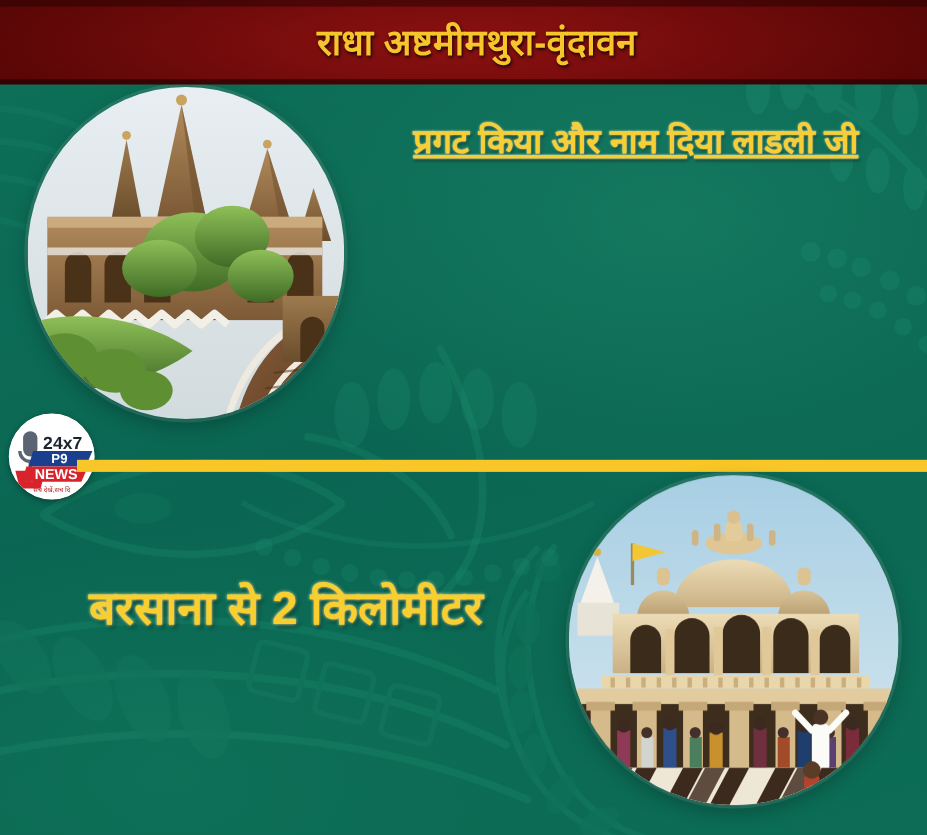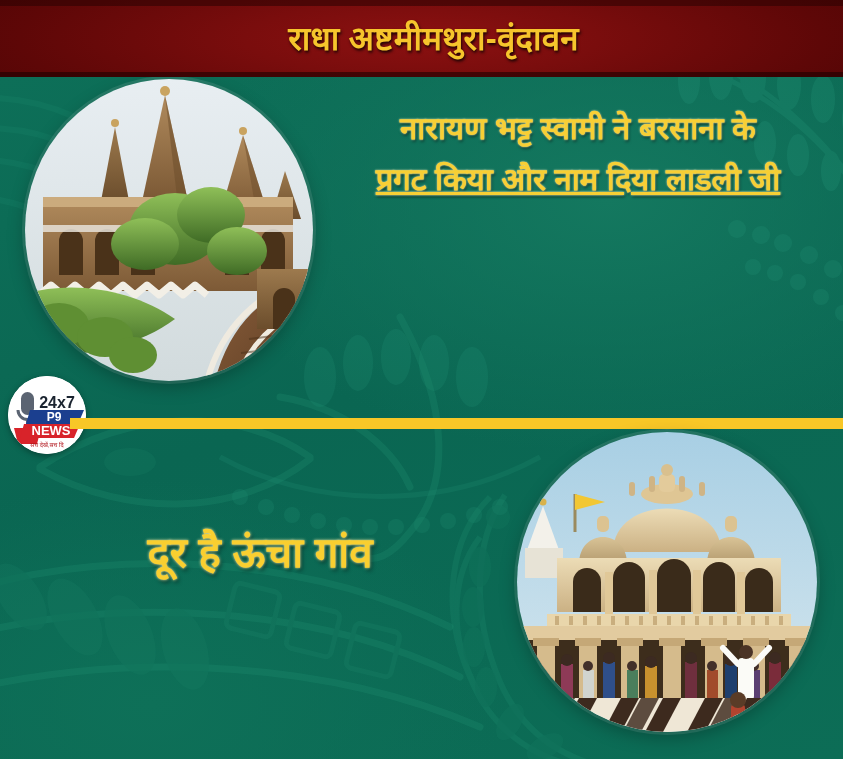--- a/index.html
+++ b/index.html
@@ -329,21 +329,20 @@
             <path d="M224 260 L 272 254"></path>
           <path d="M234 246 L 276 240"></path>
         </g>
 
         <rect x="232" y="190" width="56" height="60" fill="url(#stoneG2)"></rect>
         <path d="M248 250 v-30 a11 11 0 0 1 22 0 v30 z" fill="#4a3219"></path>
       </svg>
     </div>
 
     <div class="top-copy">
-      <p class="line">नारायण भट्ट स्वामी ने बरसाना के</p>
       <p class="line">प्रगट किया और नाम दिया लाडली जी</p>
     </div>
 
     <div class="logo">
       <svg class="logo-inner" viewBox="0 0 78 78">
         <circle cx="39" cy="39" r="39" fill="#ffffff"></circle>
 
         <g>
           <rect x="13" y="16" width="13" height="23" rx="6.5" fill="#5b6472"></rect>
           <path d="M10 34 a9.5 9.5 0 0 0 19 0" fill="none" stroke="#5b6472" stroke-width="3"></path>
@@ -515,17 +514,17 @@
         </g>
 
         <g>
           <rect x="214" y="272" width="14" height="28" rx="4" fill="#b2442f"></rect>
           <circle cx="221" cy="268" r="8" fill="#5a3c27"></circle>
         </g>
       </svg>
     </div>
 
     <div class="bottom-copy">
-      <p class="line">दूर है ऊंचा गांव</p>
+      <p class="line">बरसाना से 2 किलोमीटर</p>
     </div>
 
   </div>
 </div>
 
 </body></html>

